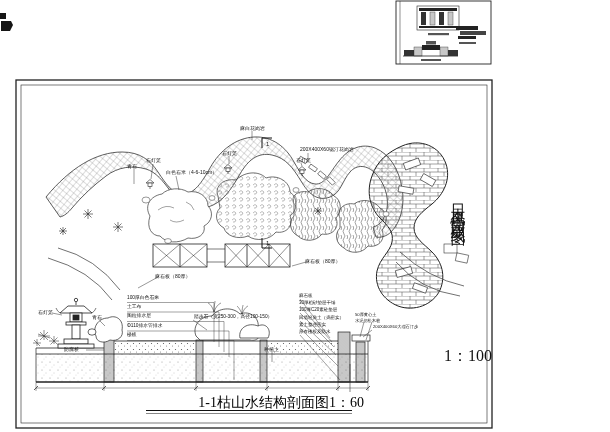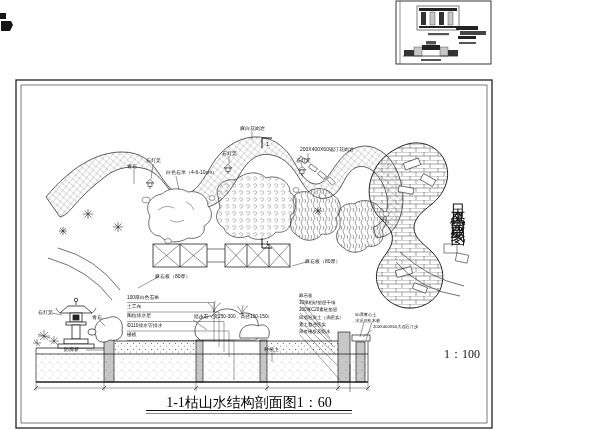--- a/index.html
+++ b/index.html
@@ -11,22 +11,22 @@
   .f5{font-size:5px;}
   .f48{font-size:4.8px;}
   .f45{font-size:4.5px;}
   .f42{font-size:4.2px;}
   .f6{font-size:6px;}
   .stack .row{height:9.2px;}
   .stack2 .row{height:7.2px;}
   .vtitle{position:absolute;left:448px;top:192px;writing-mode:vertical-rl;text-orientation:upright;
           font-family:"Liberation Serif",serif;font-size:15px;letter-spacing:4px;color:#111;}
   .vscale{position:absolute;left:444px;top:346px;font-family:"Liberation Serif",serif;
-          font-size:12px;color:#111;}
-  .btitle{position:absolute;left:146px;top:394px;width:206px;text-align:center;
+          font-size:16px;color:#111;}
+  .btitle{position:absolute;left:158px;top:394px;width:206px;text-align:right;
           font-family:"Liberation Serif",serif;font-size:14px;color:#000;}
 </style>
 </head>
 <body>
 
 <div id="stage">
 
 <svg id="linework" width="610" height="432" viewBox="0 0 610 432">
   <defs>
     <pattern id="mesh" width="5" height="5" patternUnits="userSpaceOnUse" patternTransform="rotate(40)">

